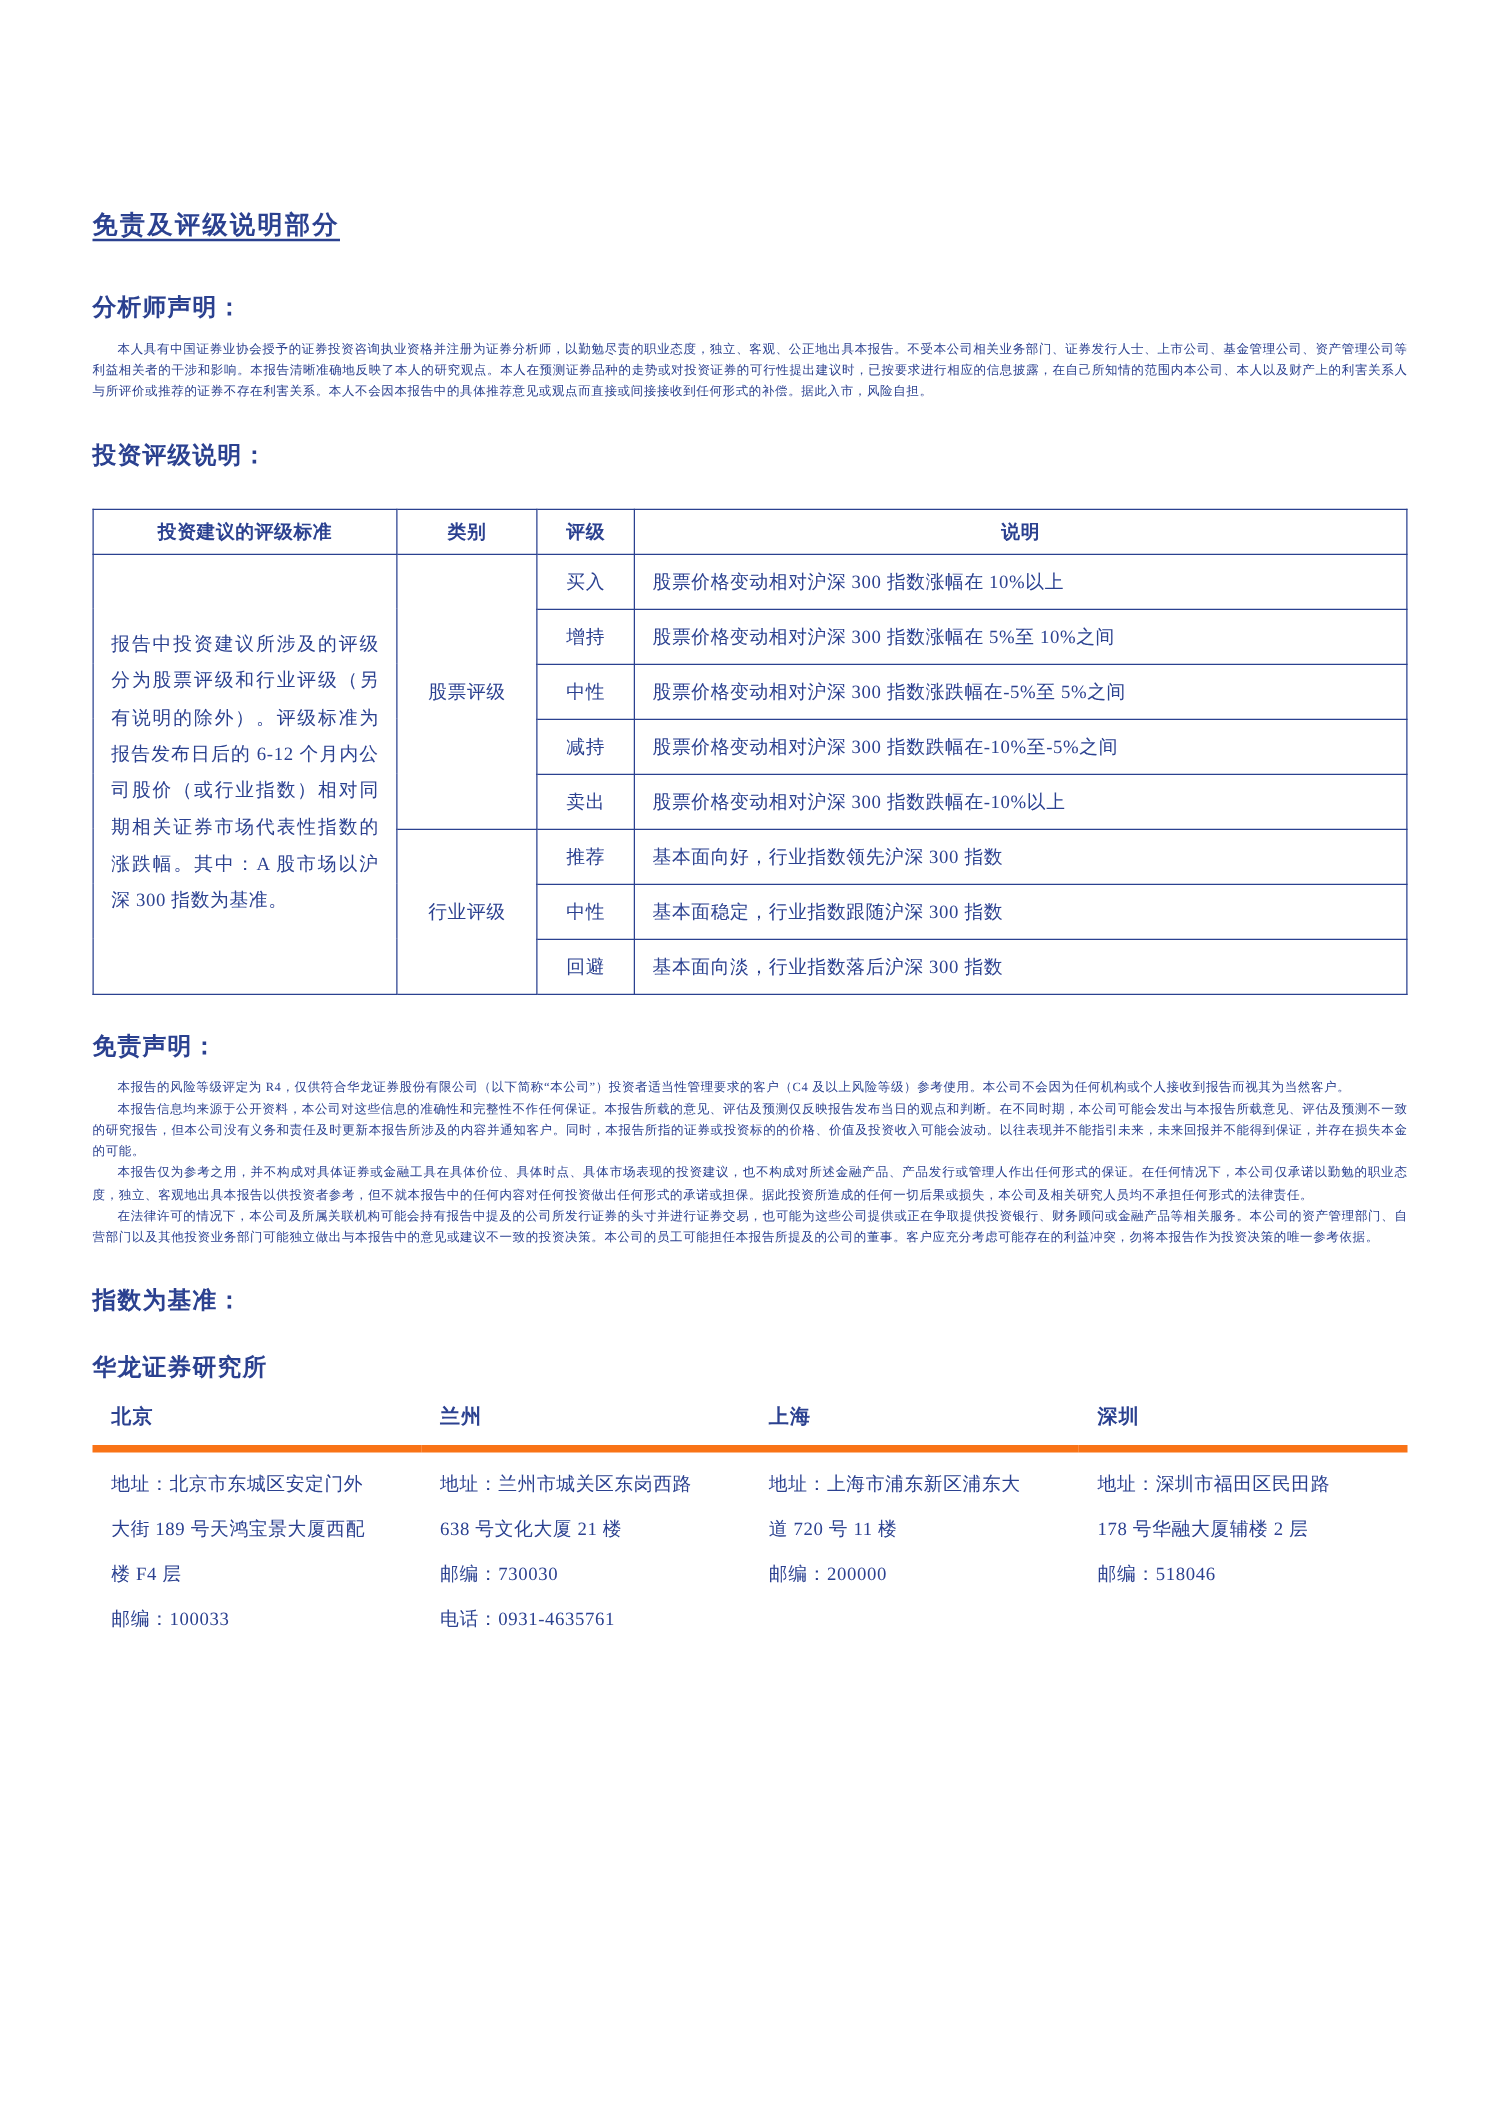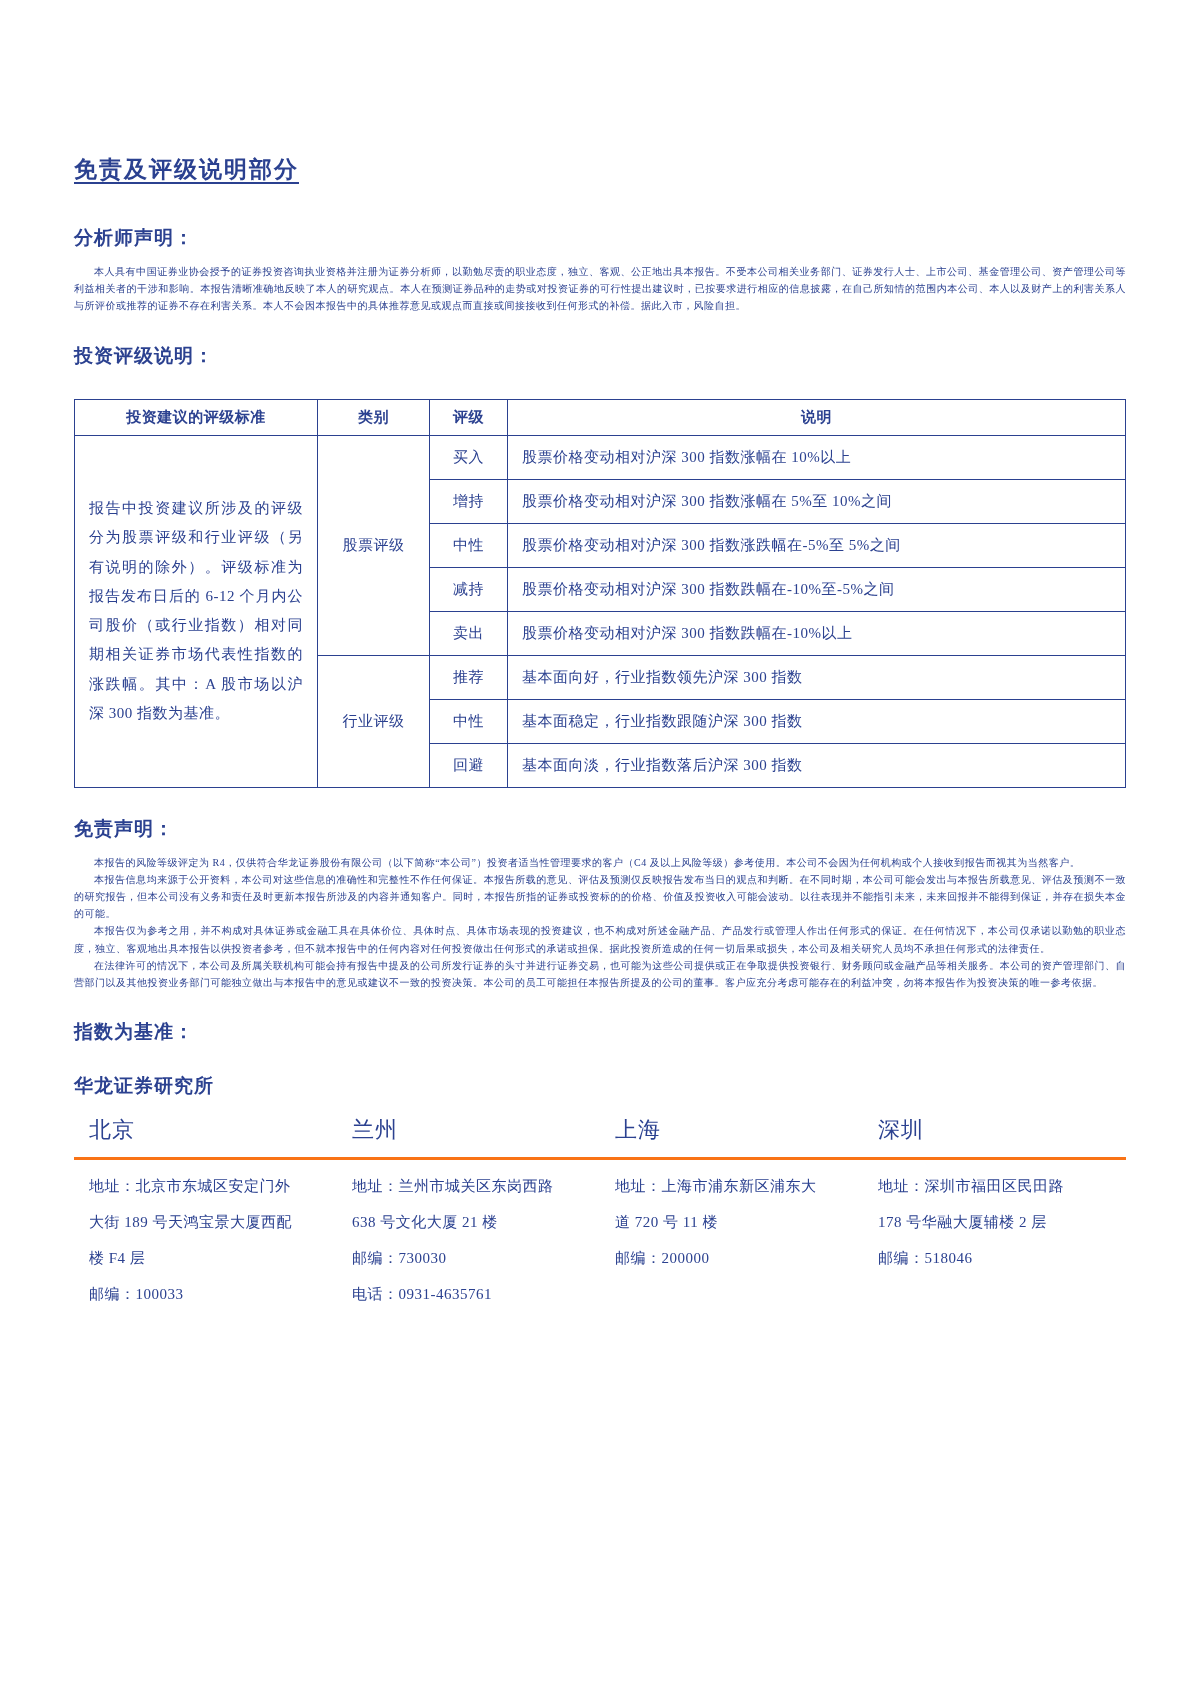--- a/index.html
+++ b/index.html
@@ -14,26 +14,26 @@
     font-family: "Liberation Serif", "DejaVu Serif", serif;
     color: #2b4190;
   }
   .page {
     width: 1052px;
     margin: 0 auto;
     padding-top: 150px;
     padding-bottom: 60px;
   }
   .doc-title {
-    font-size: 23px;
+    font-size: 20px;
     font-weight: bold;
     letter-spacing: 2px;
     text-decoration: underline;
     text-underline-offset: 5px;
-    margin: 4px 0 40px 0;
+    margin: 16px 0 40px 0;
   }
   .sec-heading {
     font-size: 19px;
     font-weight: bold;
     letter-spacing: 1px;
     margin: 28px 0 12px 0;
   }
   p.body-para {
     font-size: 10px;
     line-height: 1.72;
@@ -83,25 +83,25 @@
     vertical-align: middle;
   }
   
   .offices {
     display: grid;
     grid-template-columns: 1fr 1fr 1fr 1fr;
     column-gap: 0;
     margin-top: 12px;
   }
   .office-city {
-    font-size: 22px;
-    font-weight: normal;
+    font-size: 16px;
+    font-weight: bold;
     letter-spacing: 1px;
     padding: 4px 0 12px 15px;
-    border-bottom: 3px solid #f97316;
+    border-bottom: 6px solid #f97316;
   }
   .office-address {
     font-size: 15px;
     line-height: 2.4;
     padding: 8px 18px 0 15px;
     white-space: pre-line;
     letter-spacing: 0.5px;
   }
 </style>
 </head>

